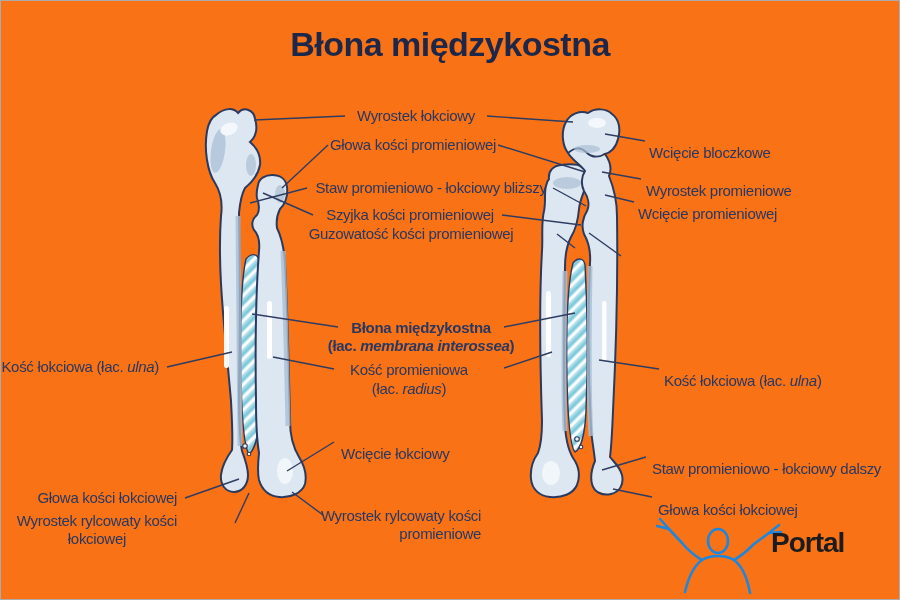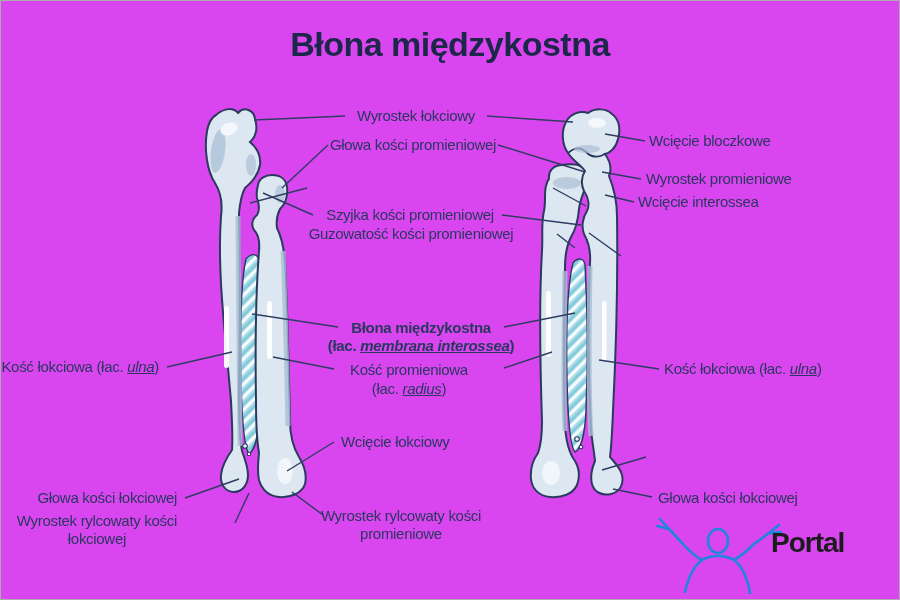--- a/index.html
+++ b/index.html
@@ -1,33 +1,33 @@
 <!DOCTYPE html>
 <html><head>
 <meta charset="utf-8">
 <style>
   html,body{margin:0;padding:0;background:#fff;}
   .canvas{
-    position:relative;width:900px;height:600px;background:#d946ef;
+    position:relative;width:900px;height:600px;background:#f97316;
     border:1px solid #ababab;box-sizing:border-box;overflow:hidden;
     font-family:"Liberation Sans", sans-serif;
   }
   .title{
     position:absolute;left:0;top:24px;width:100%;text-align:center;
     font-size:34px;font-weight:bold;color:#1c2749;letter-spacing:-0.5px;
   }
   .lbl{
     position:absolute;font-size:15px;color:#2a3760;letter-spacing:-0.3px;
     line-height:18px;white-space:nowrap;
   }
-  .lbl.center{transform:translate(-50%,-50%);text-align:center;}
-  .lbl.leftanchor{transform:translateY(-50%);text-align:left;}
+  .lbl.center{transform:translate(-50%,-50%);text-align:right;}
+  .lbl.leftanchor{transform:translateY(-50%);text-align:left;margin-top:12px;}
   .lbl.rightanchor{transform:translateY(-50%);text-align:right;}
   .lbl.bold{font-weight:bold;}
-  .lbl .it{font-style:italic;text-decoration:underline;}
+  .lbl .it{font-style:italic;}
   .twoline{white-space:normal;line-height:18px;}
   svg.overlay{position:absolute;left:0;top:0;}
   .logo-name{
     position:absolute;left:770px;top:526px;font-size:28px;font-weight:bold;
     color:#1c1c1e;letter-spacing:-1px;
   }
   .logo-tagline{
     position:absolute;left:772px;top:565px;font-size:20px;color:#1c1c1e;
     letter-spacing:-0.3px;
   }
@@ -154,20 +154,21 @@
       <path d="M 684,591 C 688,574 694,564 701,559 C 694,555 687,549 681,542 L 668,528 M 668,528 L 659,518 M 668,528 L 656,525"></path>
       <path d="M 749,592 C 746,575 741,565 733,559 C 740,555 747,549 753,543 L 768,532 M 768,532 L 778,524 M 768,532 L 780,531"></path>
       <path d="M 701,559 C 706,556 711,555 717,555 C 723,555 728,556 733,559"></path>
     </g>
   </svg>
 
   <div class="title">Błona międzykostna</div>
 
   <div class="lbl center" style="left:415px;top:115px">Wyrostek łokciowy</div>
   <div class="lbl center" style="left:412px;top:144px">Głowa kości promieniowej</div>
+  <div class="lbl center" style="left:430px;top:187px">Staw promieniowo - łokciowy bliższy</div>
   <div class="lbl center" style="left:410px;top:233px">Guzowatość kości promieniowej</div>
   <div class="lbl center" style="left:409px;top:214px">Szyjka kości promieniowej</div>
 
   <div class="lbl center bold" style="left:420px;top:327px">Błona międzykostna</div>
   <div class="lbl center bold" style="left:420px;top:345px"><span>(łac. </span><span class="it">membrana interossea</span><span>)</span></div>
 
   <div class="lbl center" style="left:408px;top:369px">Kość promieniowa</div>
   <div class="lbl center" style="left:408px;top:388px"><span>(łac. </span><span class="it">radius</span><span>)</span></div>
 
   <div class="lbl leftanchor" style="left:340px;top:441px">Wcięcie łokciowy</div>
@@ -179,19 +180,20 @@
 
   <div class="lbl rightanchor" style="right:740px;top:366px"><span>Kość łokciowa (łac. </span><span class="it">ulna</span><span>)</span></div>
   <div class="lbl rightanchor" style="right:722px;top:497px">Głowa kości łokciowej</div>
   <div class="lbl rightanchor twoline" style="right:722px;top:529px;text-align:center">
     <div>Wyrostek rylcowaty kości</div>
     <div>łokciowej</div>
   </div>
 
   <div class="lbl leftanchor" style="left:648px;top:140px">Wcięcie bloczkowe</div>
   <div class="lbl leftanchor" style="left:645px;top:178px">Wyrostek promieniowe</div>
-  <div class="lbl leftanchor" style="left:637px;top:201px">Wcięcie interossea</div>
+  <div class="lbl leftanchor" style="left:637px;top:201px">Wcięcie promieniowej</div>
   <div class="lbl leftanchor" style="left:663px;top:368px"><span>Kość łokciowa (łac. </span><span class="it">ulna</span><span>)</span></div>
+  <div class="lbl leftanchor" style="left:651px;top:456px">Staw promieniowo - łokciowy dalszy</div>
   <div class="lbl leftanchor" style="left:657px;top:497px">Głowa kości łokciowej</div>
 
   <div class="logo-name">Portal</div>
 
 </div>
 
 </body></html>

